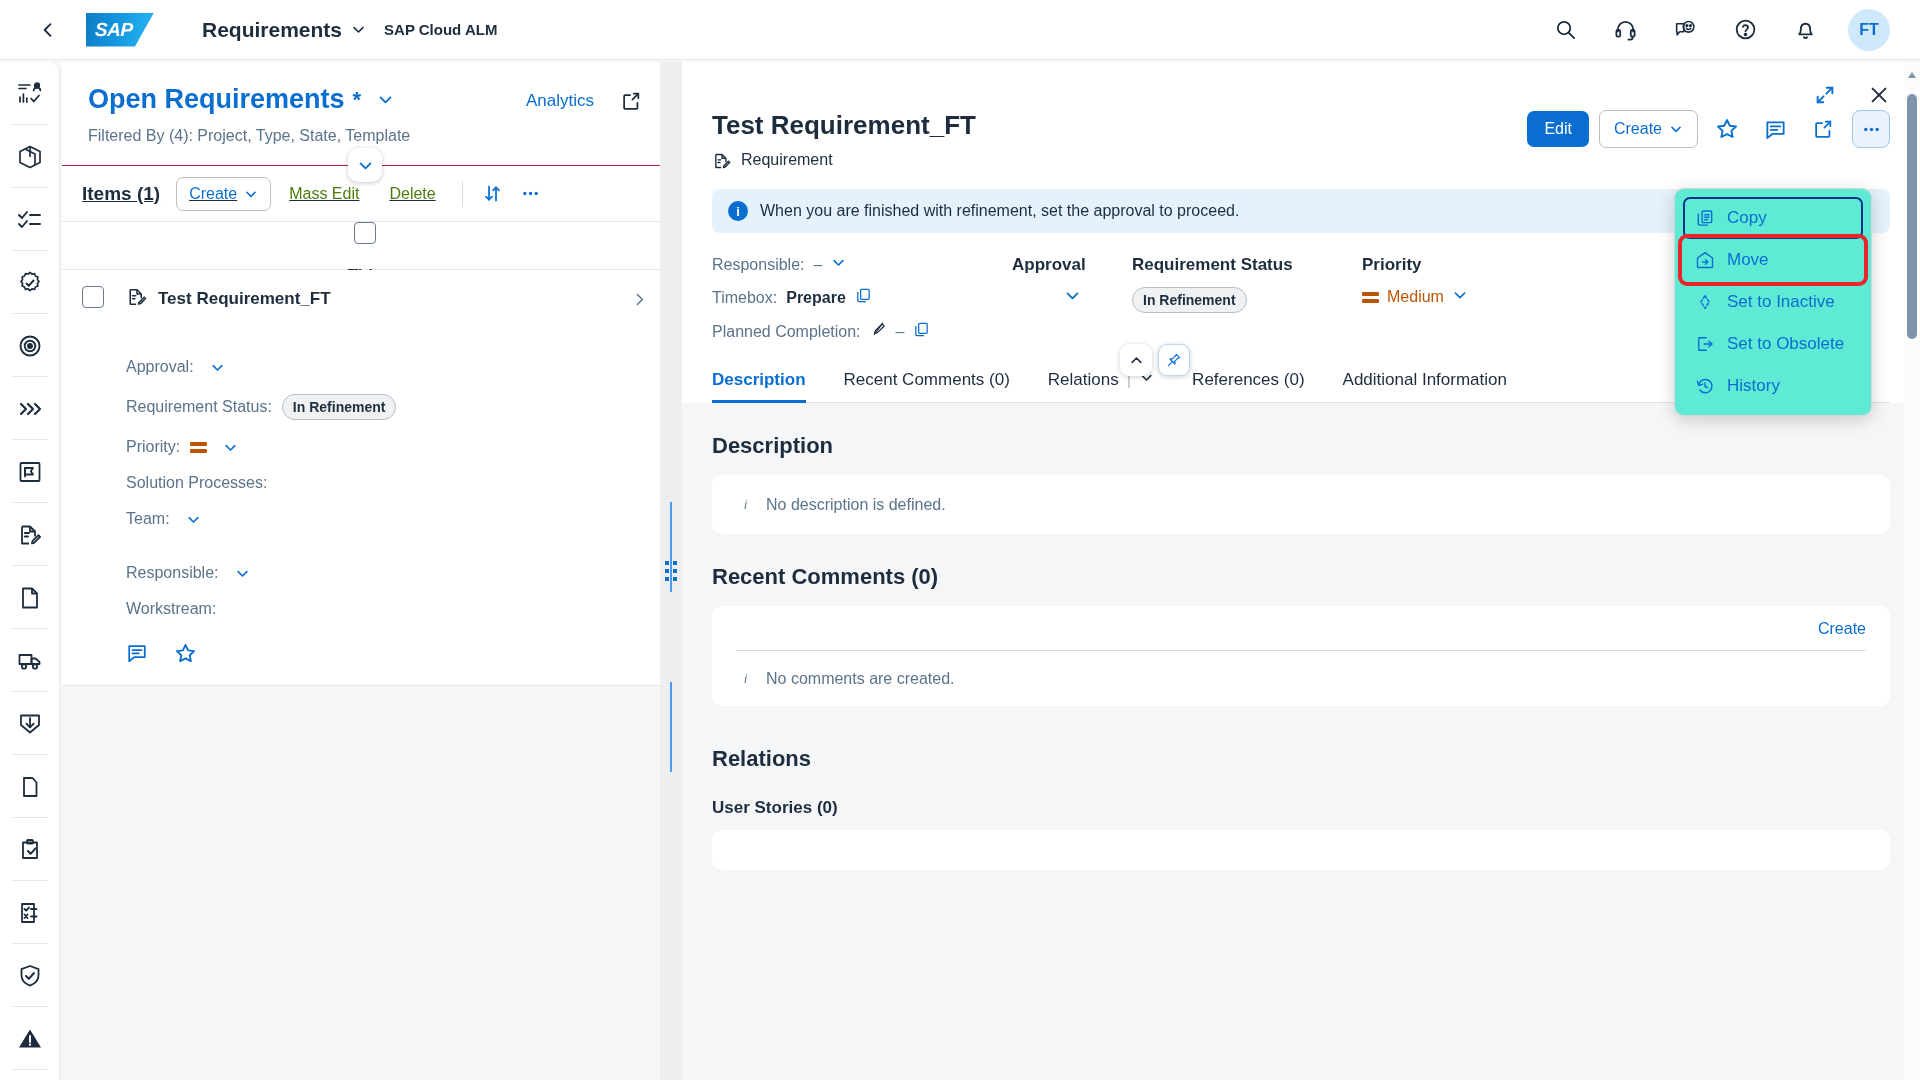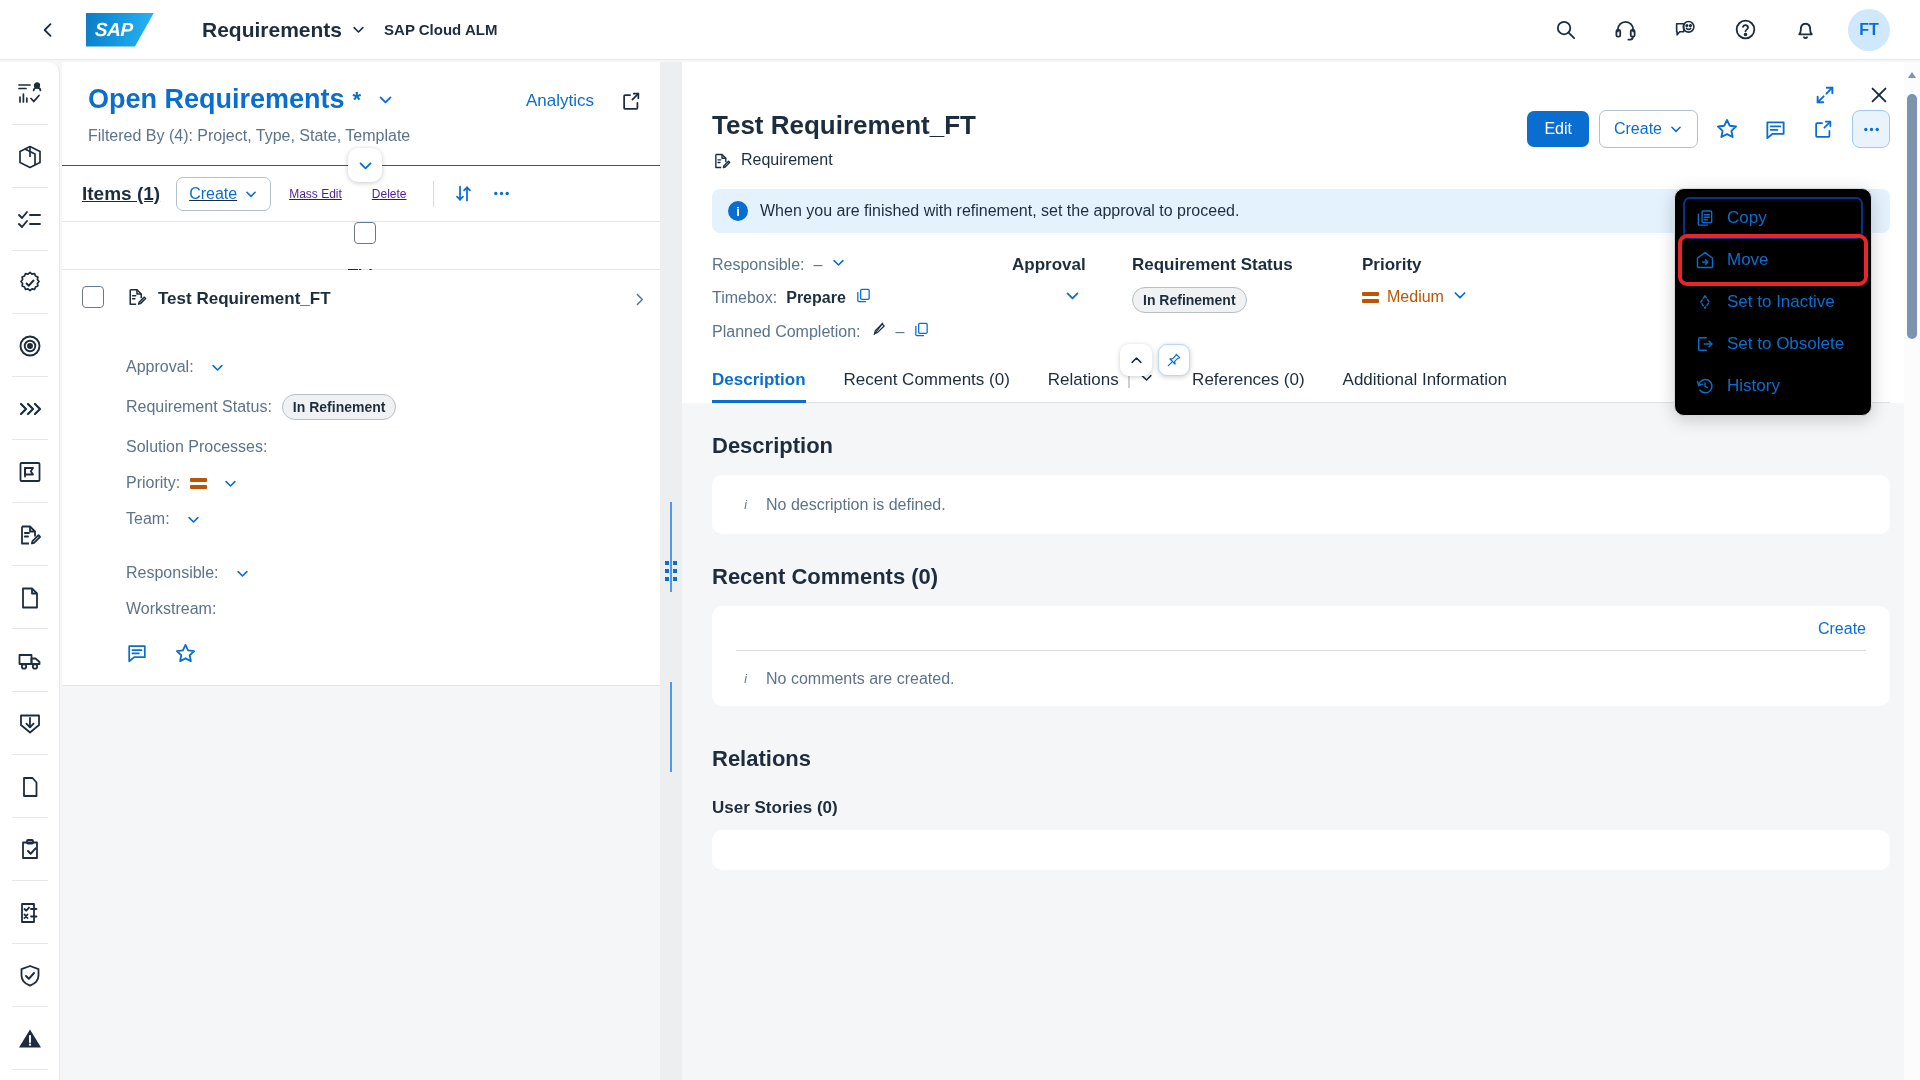--- a/index.html
+++ b/index.html
@@ -91,21 +91,21 @@
     background:#fff; display:flex; align-items:center; gap: 6px;
     padding: 10px 20px; height: 56px; border-bottom: 1px solid #e4e6e8; text-decoration: underline;
   }
   .lp-items-label { font-size: 19px; font-weight: bold; color:#1d2d3e; margin-right: 10px;}
   .btn-outline {
     border: 1px solid #b6bfc8; border-radius: 7px; background:#fff;
     color:#0a6ed1; font-size: 16px; padding: 7px 12px; cursor:pointer;
     display:flex; align-items:center; gap:7px; font-family: inherit;
   }
   .btn-plain {
-    background:none; border:none; color:#4c1d95; font-size:12px; padding: 7px 12px;
+    background:none; border:none; color:#4d7c0f; font-size:16px; padding: 7px 12px;
     cursor:pointer; font-family: inherit; text-align: right;
   }
   .tb-sep { width:1px; height: 26px; background:#d6dade; margin: 0 8px;}
   .tb-icon { width:32px;height:32px;display:flex;align-items:center;justify-content:center;cursor:pointer;}
 
   .lp-table { background:#fff; }
   .lp-colhead {
     display:flex; align-items:center; height: 48px; padding: 0 20px;
     border-bottom:1px solid #e4e6e8; gap: 22px; flex-direction: column;
   }
@@ -218,21 +218,21 @@
   .circ-i { width:19px;height:19px;border-radius:50%;border:1.4px solid #8f a0af; border-color:#8fa0af;
     display:flex;align-items:center;justify-content:center;font-size:12px;color:#5b738b;font-style:italic; flex:0 0 auto;}
   .card-create-row { display:flex; justify-content:flex-end; padding: 14px 0 12px 0; border-bottom:1px solid #d8dbde;}
   .link { color:#0a6ed1; font-size:16px; cursor:pointer;}
   .comments-card { padding: 0 24px 18px 24px; }
   .comments-card .empty-line { padding-top: 18px; }
 
   
   .popover {
     position:absolute; top: 188px; right: 48px; width: 198px;
-    background:#000000; border:1px solid #d4d8db; border-radius:10px;
+    background:#5eead4; border:1px solid #d4d8db; border-radius:10px;
     box-shadow: 0 4px 18px rgba(0,0,0,.18); padding: 8px 8px;
     z-index: 60;
   }
   .menu-item {
     display:flex; align-items:center; gap: 12px;
     font-size:17px; color:#0a6ed1; padding: 9px 10px; cursor:pointer;
     border-radius: 7px; border: 2px solid transparent;
   }
   .menu-item.focus-ring { border: 2px solid #05348a; }
   .menu-item.highlight-box { outline: 4px solid #e8252a; outline-offset: 1px; border-radius:4px;}
@@ -534,33 +534,33 @@
                 <svg width="15" height="15" viewBox="0 0 24 24" fill="none" stroke="#0a6ed1" stroke-width="2.6" stroke-linecap="round" stroke-linejoin="round">
                     <polyline points="5 9 12 16 19 9"></polyline>
                   </svg>
               </span>
             </div>
             <div class="lp-field">
               <span>Requirement Status:</span>
               <span class="status-pill">In Refinement</span>
             </div>
             <div class="lp-field">
-              <span>Solution Processes:</span>
-            </div>
-            <div class="lp-field">
               <span>Priority:</span>
               <span class="prio-bars">
                   <i></i>
                   <i></i>
                 </span>
               <span class="chev">
                 <svg width="15" height="15" viewBox="0 0 24 24" fill="none" stroke="#0a6ed1" stroke-width="2.6" stroke-linecap="round" stroke-linejoin="round">
                     <polyline points="5 9 12 16 19 9"></polyline>
                   </svg>
               </span>
+            </div>
+            <div class="lp-field">
+              <span>Solution Processes:</span>
             </div>
             <div class="lp-field">
               <span>Team:</span>
               <span class="chev">
                 <svg width="15" height="15" viewBox="0 0 24 24" fill="none" stroke="#0a6ed1" stroke-width="2.6" stroke-linecap="round" stroke-linejoin="round">
                     <polyline points="5 9 12 16 19 9"></polyline>
                   </svg>
               </span>
             </div>
             <div class="lp-field" style="margin-top:18px">

